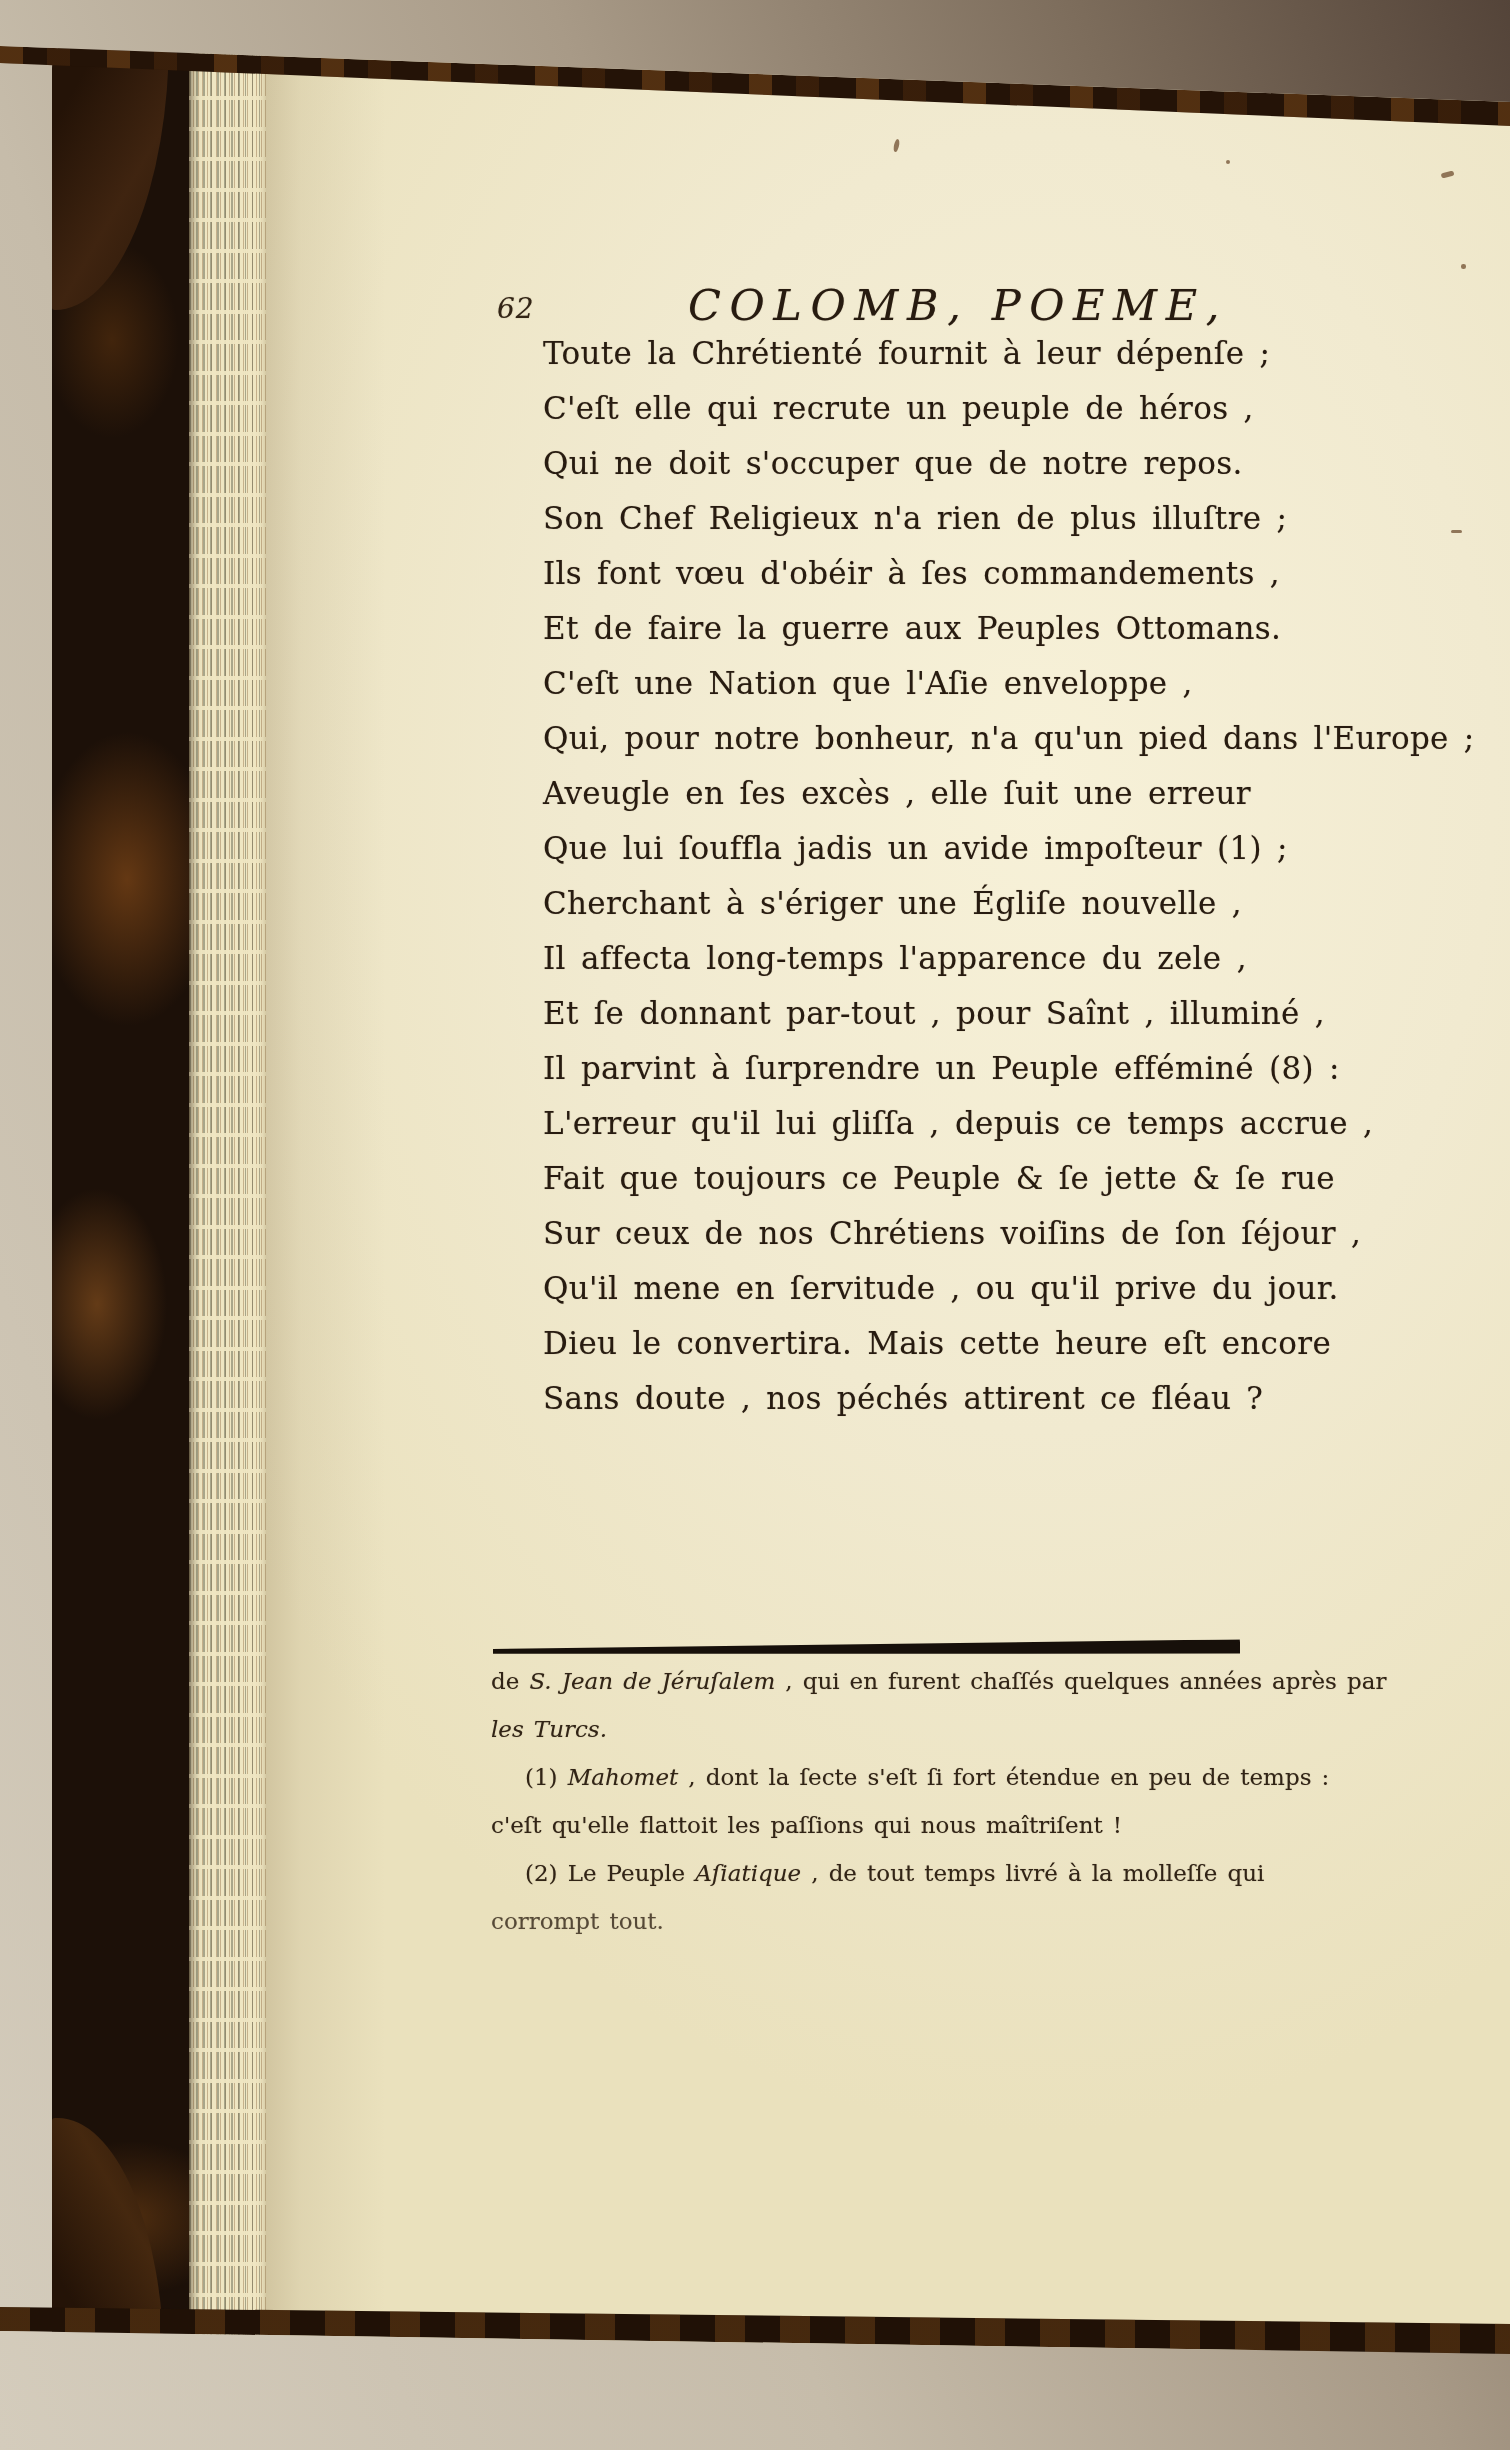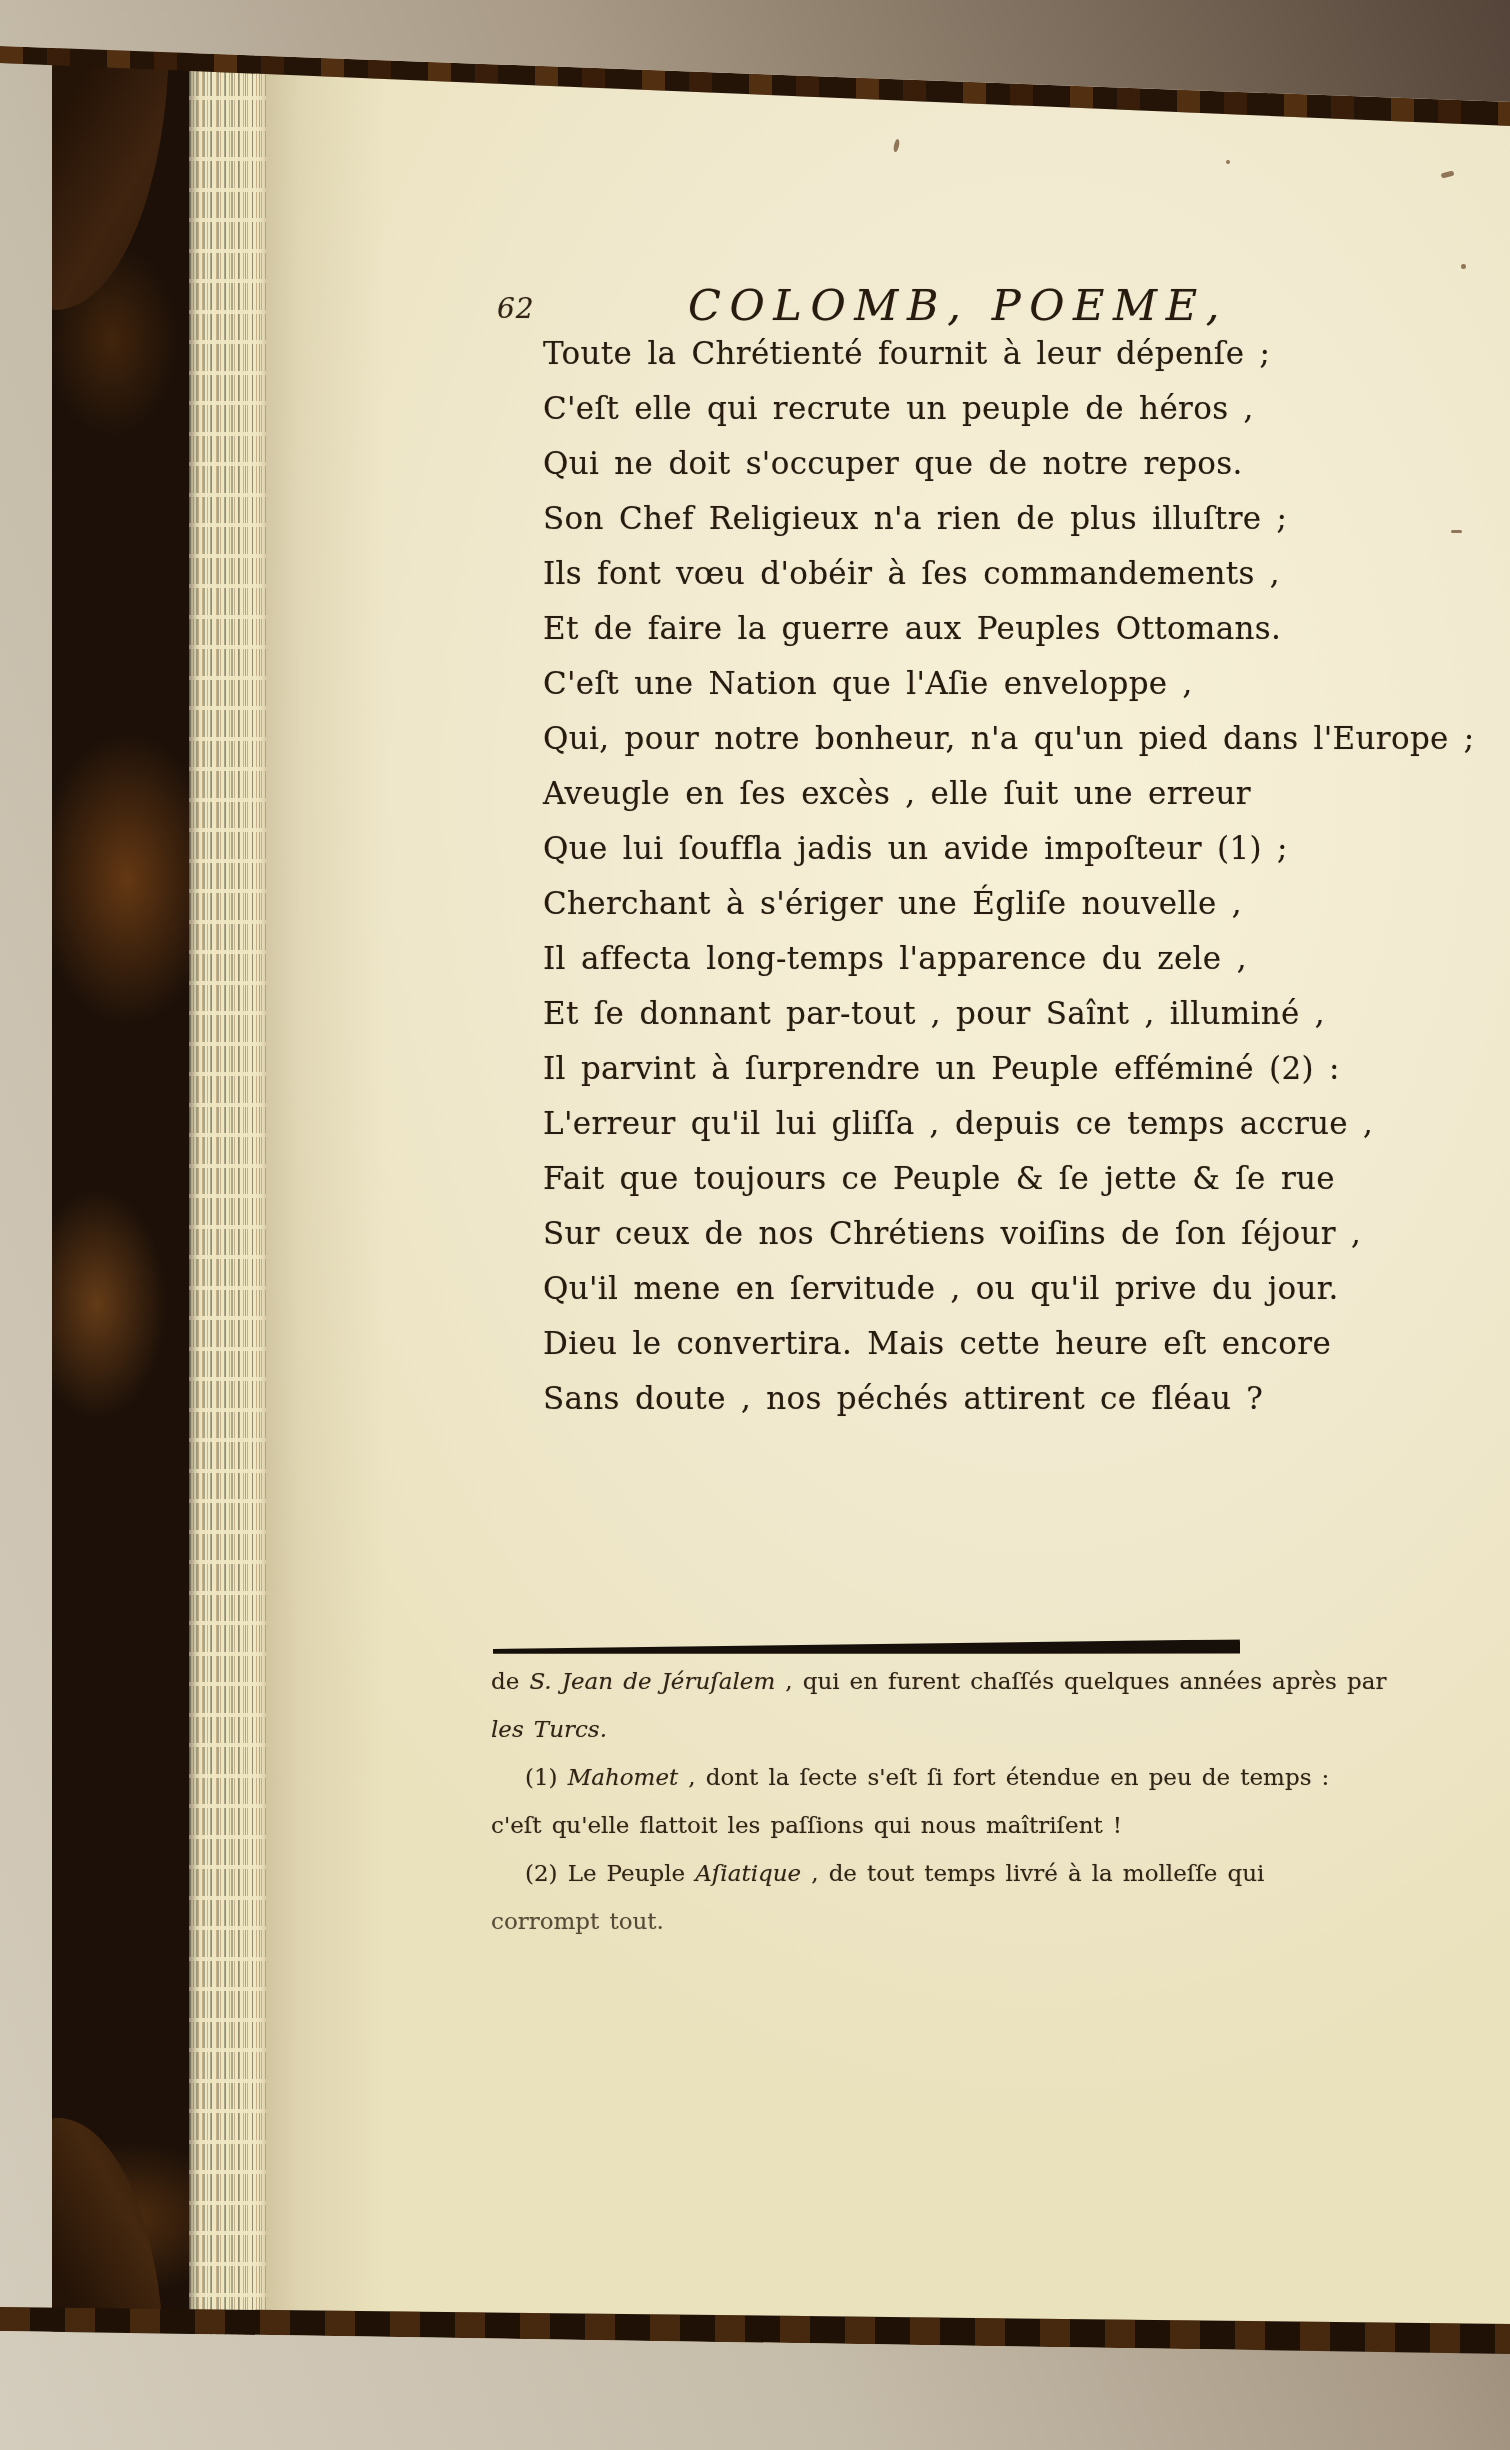--- a/index.html
+++ b/index.html
@@ -153,21 +153,21 @@
       <div class="pline">Son Chef Religieux n'a rien de plus illuſtre ;</div>
       <div class="pline">Ils font vœu d'obéir à ſes commandements ,</div>
       <div class="pline">Et de faire la guerre aux Peuples Ottomans.</div>
       <div class="pline">C'eſt une Nation que l'Aſie enveloppe ,</div>
       <div class="pline">Qui, pour notre bonheur, n'a qu'un pied dans l'Europe ;</div>
       <div class="pline">Aveugle en ſes excès , elle ſuit une erreur</div>
       <div class="pline">Que lui ſouffla jadis un avide impoſteur (1) ;</div>
       <div class="pline">Cherchant à s'ériger une Égliſe nouvelle ,</div>
       <div class="pline">Il affecta long-temps l'apparence du zele ,</div>
       <div class="pline">Et ſe donnant par-tout , pour Saînt , illuminé ,</div>
-      <div class="pline">Il parvint à ſurprendre un Peuple efféminé (2) :</div>
+      <div class="pline">Il parvint à ſurprendre un Peuple efféminé (8) :</div>
       <div class="pline">L'erreur qu'il lui gliſſa , depuis ce temps accrue ,</div>
       <div class="pline">Fait que toujours ce Peuple &amp; ſe jette &amp; ſe rue</div>
       <div class="pline">Sur ceux de nos Chrétiens voiſins de ſon ſéjour ,</div>
       <div class="pline">Qu'il mene en ſervitude , ou qu'il prive du jour.</div>
       <div class="pline">Dieu le convertira. Mais cette heure eſt encore</div>
       <div class="pline">Sans doute , nos péchés attirent ce fléau ?</div>
     </div>
 
     <div class="rule"></div>
 

